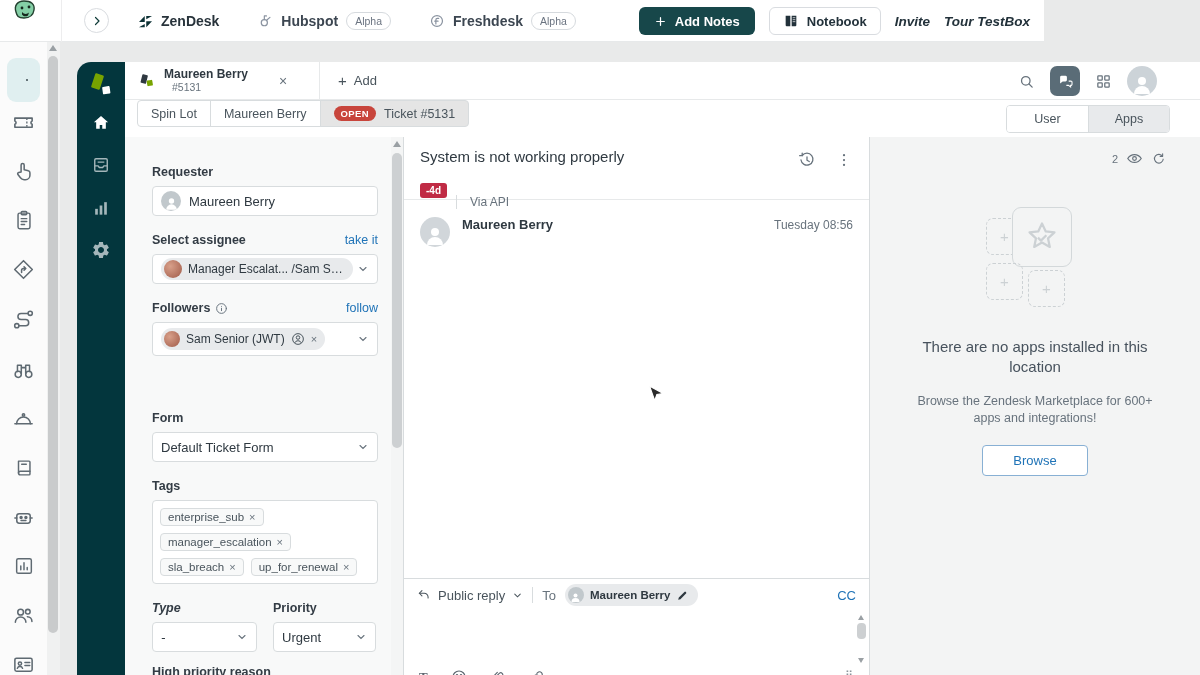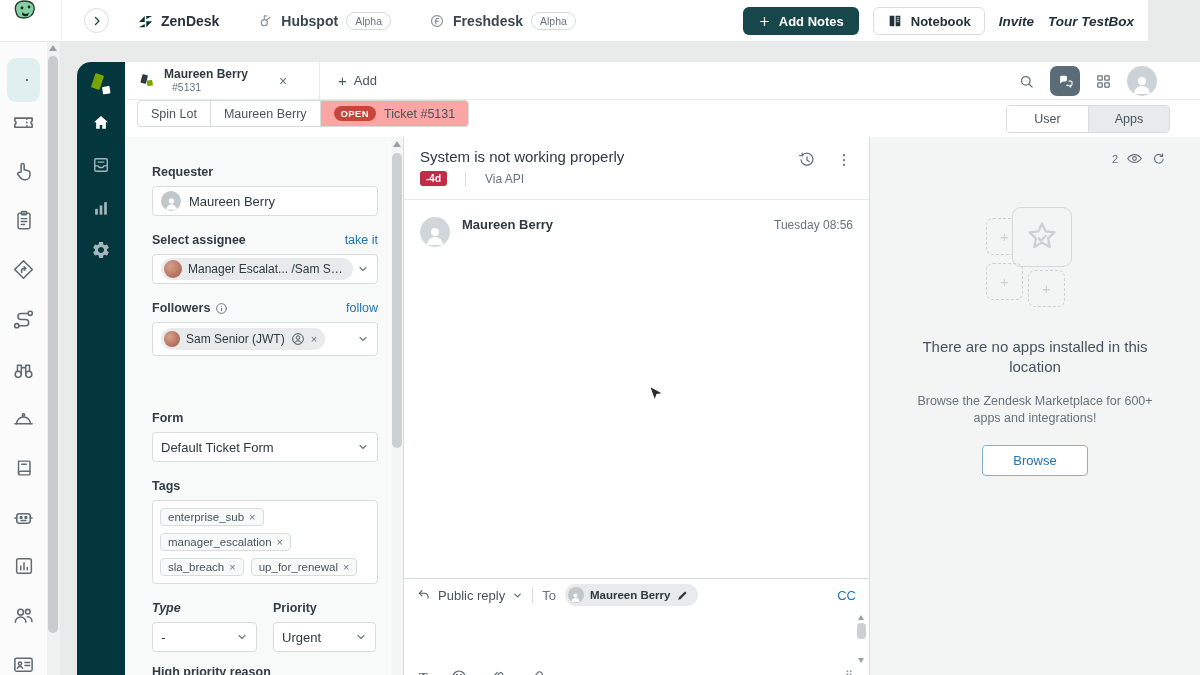--- a/index.html
+++ b/index.html
@@ -1,21 +1,21 @@
 <!DOCTYPE html>
 <html><head>
 <meta charset="utf-8">
 <style>
   * { margin:0; padding:0; box-sizing:border-box; }
   html,body { width:1200px; height:675px; }
   body { font-family:"Liberation Sans", sans-serif; }
   #screen { position:relative; width:1200px; height:675px; background:#e9eaea; overflow:hidden; }
 
   
-  .topbar { position:absolute; left:0; top:0; width:1148px; height:42px; background:#fff; border-bottom:1px solid #e7e9ea; display:flex; align-items:center; z-index:30; }
+  .topbar { position:absolute; left:0; top:0; width:1044px; height:42px; background:#fff; border-bottom:1px solid #e7e9ea; display:flex; align-items:center; z-index:30; }
   .mascot { position:absolute; left:10px; top:0; width:32px; height:30px; }
   .tb-divider { position:absolute; left:61px; top:0; height:42px; border-left:1px solid #ededee; }
   .chev-btn { position:absolute; left:84px; top:8px; width:25px; height:25px; border:1px solid #d9dce0; border-radius:50%; background:#fff; display:flex; align-items:center; justify-content:center; color:#0f3b38; }
   .tb-tabs { position:absolute; left:138px; top:0; height:42px; display:flex; align-items:center; gap:38px; }
   .tb-tab { display:flex; align-items:center; gap:8px; font-size:14px; color:#28333b; font-weight:700; }
   .tb-tab.dim { color:#3c4651; font-weight:600; }
   .alpha { font-size:10.5px; font-weight:400; color:#6a7380; border:1px solid #d6dade; border-radius:10px; padding:2px 8px; }
   .tb-right { position:absolute; right:14px; top:0; height:42px; display:flex; align-items:center; gap:14px; }
   .btn-addnotes { display:flex; align-items:center; gap:8px; background:#17474a; color:#fff; font-size:13px; font-weight:700; border:none; border-radius:6px; padding:6px 15px; height:28px; }
   .btn-notebook { display:flex; align-items:center; gap:8px; background:#fff; color:#22313a; font-size:13px; font-weight:700; border:1px solid #d9dce0; border-radius:6px; padding:6px 13px; height:28px; }
@@ -48,21 +48,21 @@
   .add-tab .plus { font-size:15px; color:#49545c; }
   .zd-top-icons { position:absolute; right:43px; top:0; height:38px; display:flex; align-items:center; gap:15px; color:#68737d; }
   .chat-btn { width:30px; height:30px; background:#5a6c77; border-radius:7px; display:flex; align-items:center; justify-content:center; }
   .zd-avatar { width:30px; height:30px; background:#ccd3d8; border-radius:50%; display:flex; align-items:flex-end; justify-content:center; overflow:hidden; }
 
   
   .zd-crumbrow { height:37px; background:#fff; display:flex; align-items:flex-start; position:relative; flex:none; }
   .crumbs { display:flex; margin-left:12px; }
   .crumb { font-size:12.5px; color:#49545c; background:#fff; border:1px solid #d8dcde; padding:5px 13px; margin-left:-1px; white-space:nowrap; display:flex; align-items:center; }
   .crumb:first-child { border-radius:4px 0 0 4px; margin-left:0; }
-  .crumb.last { border-radius:0 4px 4px 0; background:#fca5a5; gap:8px; }
+  .crumb.last { border-radius:0 4px 4px 0; background:#e5e5e5; gap:8px; }
   .open-badge { background:#c8453c; color:#fff; font-size:9.5px; font-weight:700; letter-spacing:.4px; border-radius:9px; padding:2px 7px; }
   .panel-toggle { position:absolute; right:30px; top:5px; display:flex; border:1px solid #d8dcde; border-radius:4px; overflow:hidden; }
   .panel-toggle .seg { width:81px; height:26px; display:flex; align-items:center; justify-content:center; font-size:12.5px; color:#49545c; background:#fff; }
   .panel-toggle .seg.gray { background:#e8eaec; border-left:1px solid #d8dcde; }
 
   
   .zd-content { flex:1; display:flex; min-height:0; }
 
   
   .fields { width:266px; background:#f8f9f9; padding:28px 13px 0 27px; position:relative; flex:none; }
@@ -87,23 +87,23 @@
   
   .fields-scroll { width:13px; background:#f4f5f5; border-right:1px solid #d8dcde; position:relative; flex:none; }
   .fields-scroll .arrow { position:absolute; left:2px; top:4px; width:0; height:0; border-left:4px solid transparent; border-right:4px solid transparent; border-bottom:6px solid #9aa0a4; }
   .fields-scroll .thumb { position:absolute; left:1px; top:16px; width:10px; height:295px; background:#cdd0d2; border-radius:5px; }
 
   
   .convo { flex:1; background:#fff; border-right:1px solid #d8dcde; display:flex; flex-direction:column; min-width:0; }
   .convo-head { padding:11px 16px 0 16px; height:63px; border-bottom:1px solid #e7e9ea; position:relative; flex:none; }
   .subject { font-size:15px; color:#2f3941; font-weight:500; }
   .head-icons { position:absolute; right:16px; top:14px; display:flex; gap:19px; color:#68737d; }
-  .badge-row { display:flex; align-items:center; gap:18px; margin-top:6px; }
+  .badge-row { display:flex; align-items:center; gap:9px; margin-top:6px; }
   .sla-badge { background:#c02b45; color:#fff; font-size:10px; font-weight:700; border-radius:3px; padding:2px 6px; }
-  .via { font-size:12px; color:#68737d; border-left:1px solid #d8dcde; padding-left:19px; }
+  .via { font-size:12px; color:#68737d; border-left:1px solid #d8dcde; padding-left:13px;margin-top:24px; }
   .messages { flex:1; padding:17px 16px; overflow:hidden; }
   .msg { display:flex; gap:12px; }
   .msg-avatar { width:30px; height:30px; border-radius:50%; background:#d1d6da; display:flex; align-items:flex-end; justify-content:center; overflow:hidden; flex:none; }
   .msg-body { flex:1; min-width:0; }
   .msg-top { display:flex; justify-content:space-between; align-items:baseline; }
   .msg-author { font-size:13px; font-weight:700; color:#2f3941; }
   .msg-time { font-size:12px; color:#68737d; }
   .msg-text { margin-top:6px; font-size:13px; color:#2f3941; line-height:1.55; max-width:420px; }
 
   

